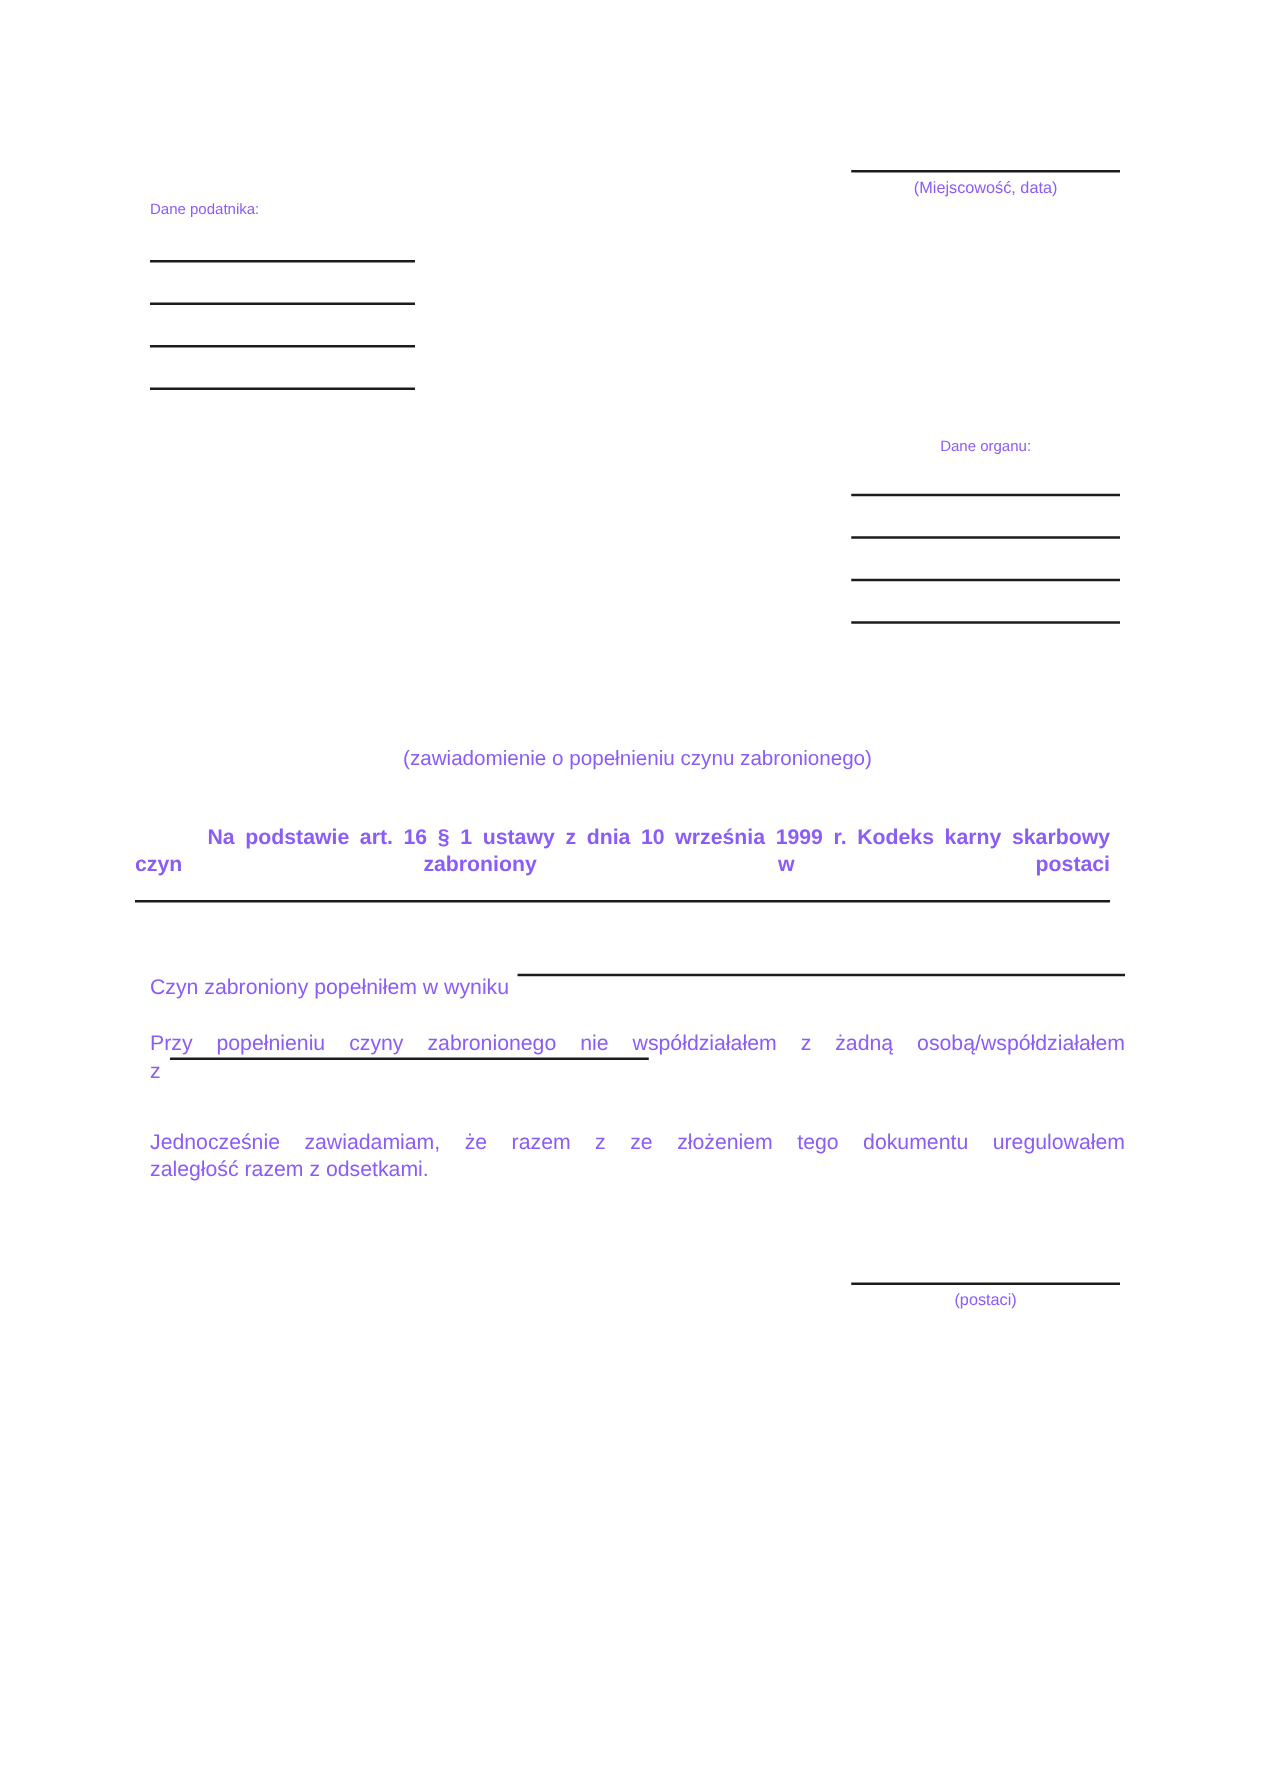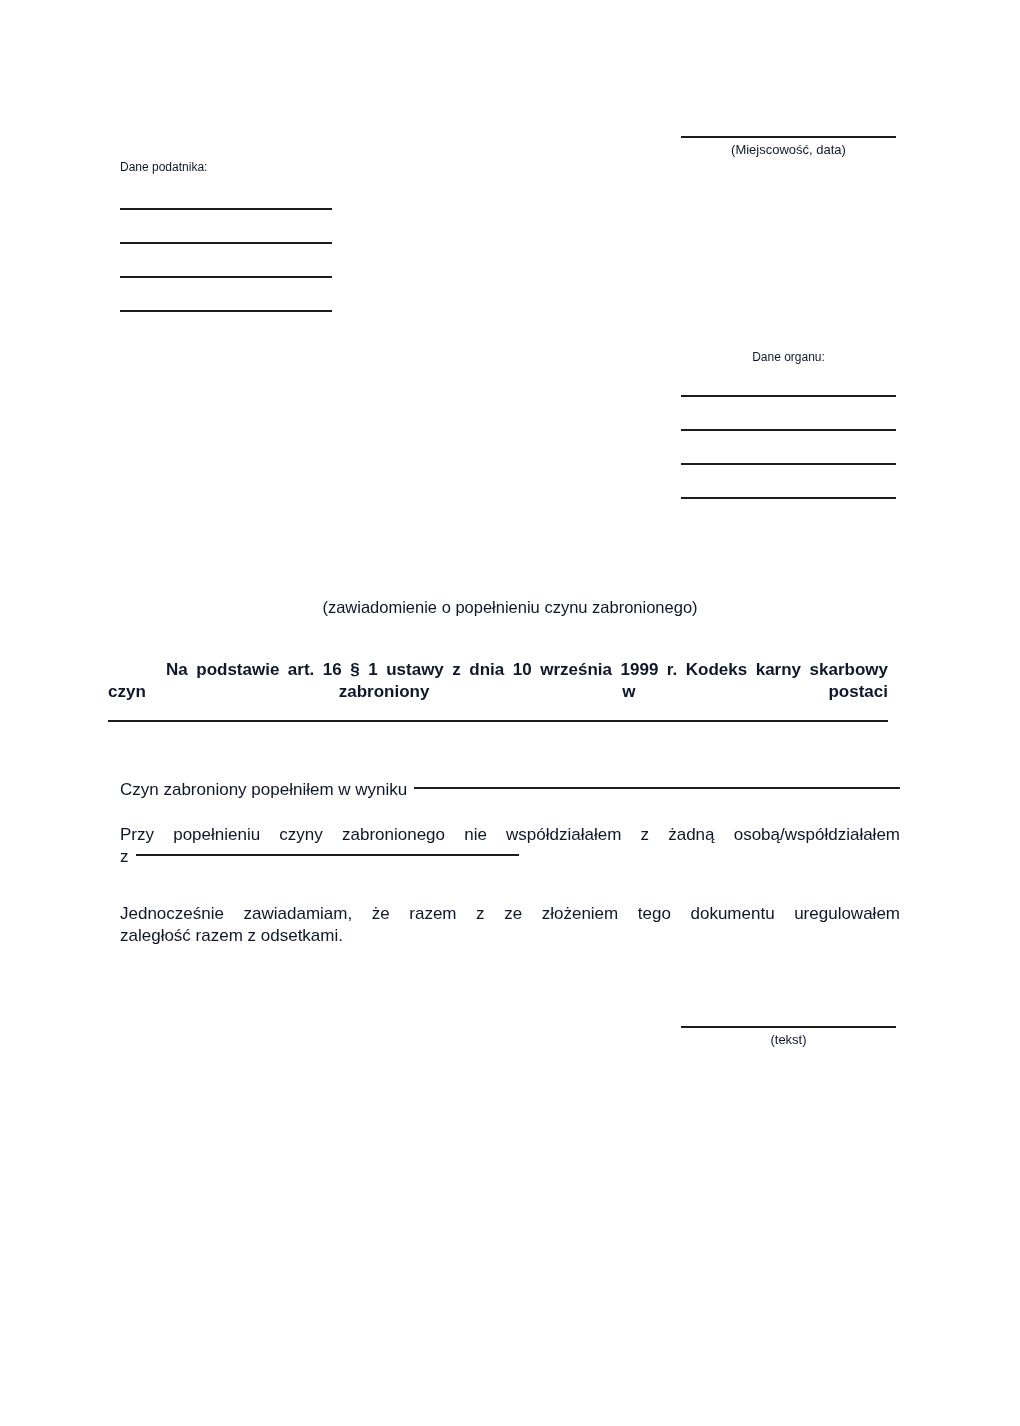--- a/index.html
+++ b/index.html
@@ -1,35 +1,35 @@
 <!DOCTYPE html>
 <html lang="pl"><head>
 <meta charset="utf-8">
 <style>
   html, body { margin: 0; padding: 0; background: #ffffff; }
   .page {
     position: relative;
     width: 1020px;
     height: 1426px;
     background: #ffffff;
-    color: #0f172a;
+    color: #8b5cf6;
     font-family: "Liberation Sans", "DejaVu Sans", sans-serif;
     font-size: 17px;
     line-height: 22px;
     overflow: hidden;
   }
   .abs { position: absolute; }
   .heading { font-size: 12px; line-height: 22px; }
   .small { font-size: 13px; line-height: 16px; }
   .center { text-align: center; }
   .jl { text-align: justify; text-align-last: justify; }
   .indent { text-indent: 58px; }
   .blank-row { height: 32px; border-bottom: 2px solid #1c1c1c; }
   .rule { border-bottom: 2px solid #1c1c1c; }
-  .row { display: flex; align-items: center; }
+  .row { display: flex; align-items: flex-start; }
   .fill { border-bottom: 2px solid #1c1c1c; height: 0; margin-bottom: 4px; margin-left: 7px; }
   .grow { flex: 1 1 auto; }
 </style>
 </head>
 <body>
 
 <div class="page">
 
   <div class="abs" style="left:681px; top:120px; width:215px;">
     <div class="rule" style="height:16px;"></div>
@@ -75,16 +75,16 @@
     </div>
   </div>
 
   <div class="abs" style="left:120px; top:903px; width:780px;">
     <div class="jl">Jednocześnie zawiadamiam, że razem z ze złożeniem tego dokumentu uregulowałem</div>
     <div>zaległość razem z odsetkami.</div>
   </div>
 
   <div class="abs" style="left:681px; top:1010px; width:215px;">
     <div class="rule" style="height:16px;"></div>
-    <div class="small center" style="margin-top:4px;">(tekst)</div>
+    <div class="small center" style="margin-top:4px;">(postaci)</div>
   </div>
 
 </div>
 
 </body></html>

